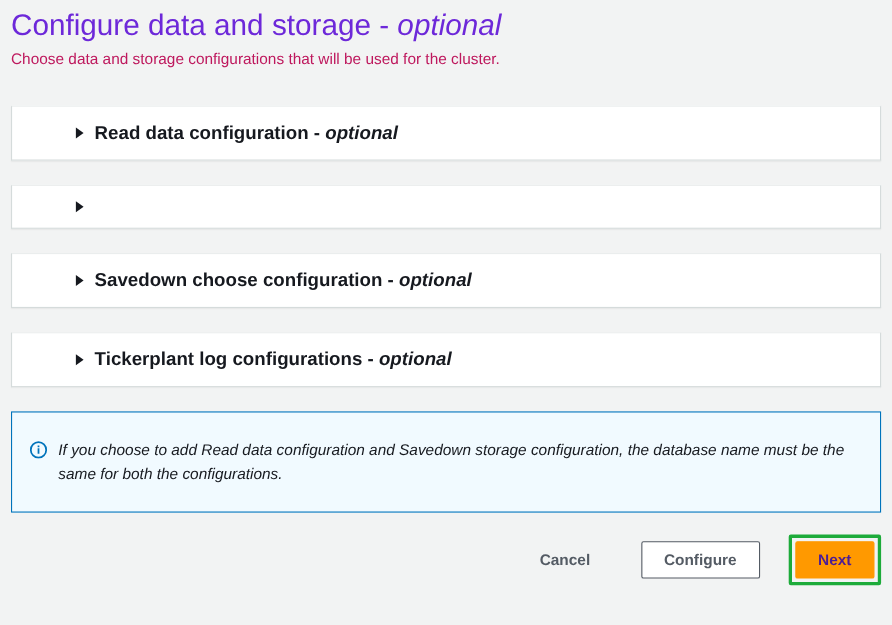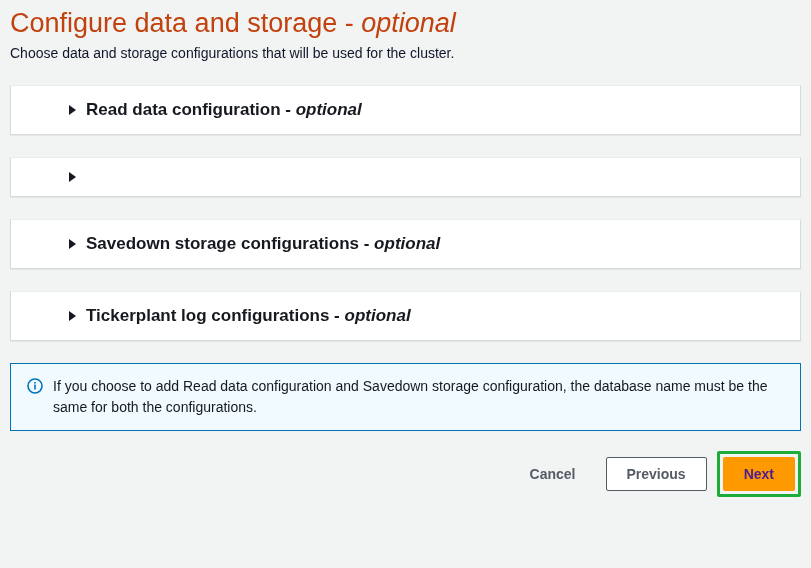--- a/index.html
+++ b/index.html
@@ -6,28 +6,28 @@
   body {
     font-family: "Amazon Ember", "Helvetica Neue", Arial, sans-serif;
     background: #f2f3f3;
     padding: 8px 10px 14px;
     color: #16191f;
     width: 811px;
   }
   .page-title {
     font-size: 27px;
     font-weight: 400;
-    color: #c2410c;
+    color: #6d28d9;
     margin-bottom: 6px;
   }
   .page-title .opt { font-style: italic; }
   .page-subtext {
     font-size: 14px;
-    color: #0f172a;
-    margin-bottom: 24px;
+    color: #be185d;
+    margin-bottom: 35px;
   }
   .panel {
     background: #ffffff;
     border: 1px solid #d5dbdb;
     border-top: 1px solid #eaeded;
     border-radius: 0;
     padding: 14px 18px;
     margin-bottom: 22px;
     box-shadow: 0 1px 1px rgba(0,0,0,0.05);
   }
@@ -48,42 +48,43 @@
     width: 0; height: 0;
     border-top: 5px solid transparent;
     border-bottom: 5px solid transparent;
     border-left: 7px solid #16191f;
     flex-shrink: 0;
   }
   .info-box {
     background: #f1faff;
     border: 1px solid #0073bb;
     border-radius: 0;
-    padding: 12px 16px;
+    padding: 24px 16px;
     display: flex;
     align-items: flex-start;
     gap: 10px;
     margin-top: 10px;
     margin-bottom: 20px;
+    font-style: italic;
   }
   .info-icon {
     flex-shrink: 0;
     width: 16px; height: 16px;
     margin-top: 2px;
   }
   .info-text {
     font-size: 14px;
     color: #16191f;
     line-height: 1.5;
   }
   .button-bar {
     display: flex;
     justify-content: flex-end;
     align-items: center;
-    gap: 10px;
+    gap: 26px;
   }
   .btn {
     font-size: 14px;
     font-weight: 700;
     padding: 8px 20px;
     border-radius: 2px;
     cursor: pointer;
     border: none;
     background: none;
     font-family: inherit;
@@ -129,21 +130,21 @@
 <div class="panel">
   <div class="panel-header">
     <span class="caret"></span>
   </div>
 </div>
 
 <div class="panel">
   <div class="panel-header">
     <span class="caret"></span>
     <span class="panel-title">
-      <span>Savedown storage configurations - </span><span class="opt">optional</span>
+      <span>Savedown choose configuration - </span><span class="opt">optional</span>
     </span>
   </div>
 </div>
 
 <div class="panel">
   <div class="panel-header">
     <span class="caret"></span>
     <span class="panel-title">
       <span>Tickerplant log configurations - </span><span class="opt">optional</span>
     </span>
@@ -154,17 +155,17 @@
   <svg class="info-icon" viewBox="0 0 16 16">
     <circle cx="8" cy="8" r="7" fill="none" stroke="#0073bb" stroke-width="1.6"></circle>
     <rect x="7.2" y="6.5" width="1.6" height="5" fill="#0073bb"></rect>
     <rect x="7.2" y="4" width="1.6" height="1.6" fill="#0073bb"></rect>
   </svg>
   <div class="info-text">If you choose to add Read data configuration and Savedown storage configuration, the database name must be the same for both the configurations.</div>
 </div>
 
 <div class="button-bar">
   <button class="btn btn-link">Cancel</button>
-  <button class="btn btn-secondary">Previous</button>
+  <button class="btn btn-secondary">Configure</button>
   <span class="highlight-ring">
     <button class="btn btn-primary">Next</button>
   </span>
 </div>
 
 </body></html>

